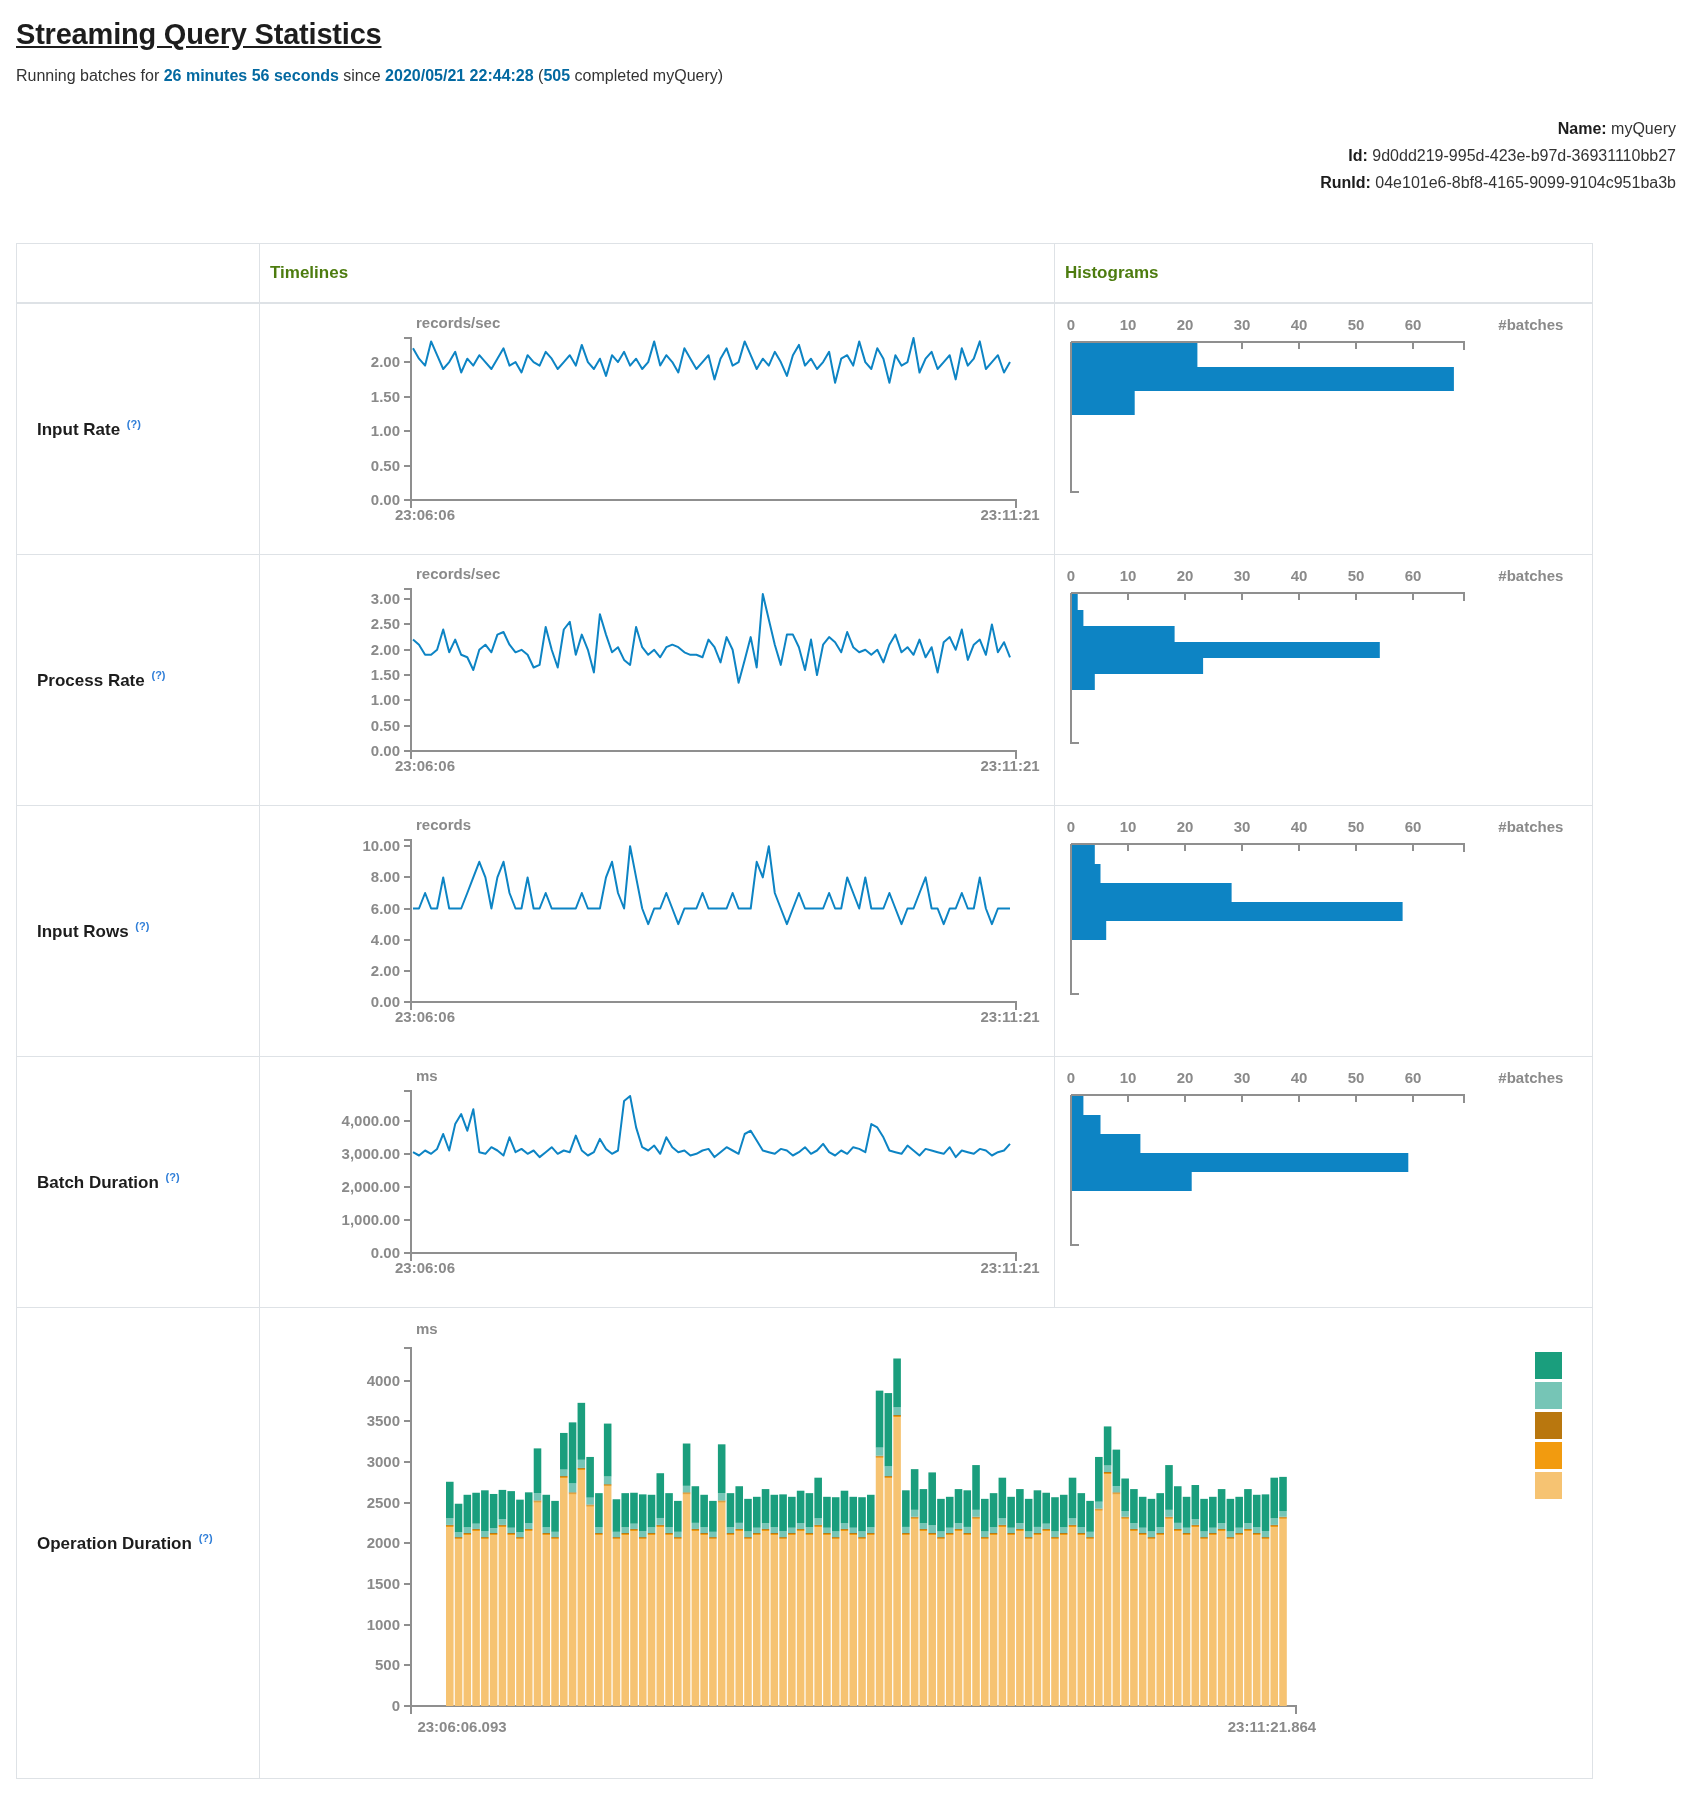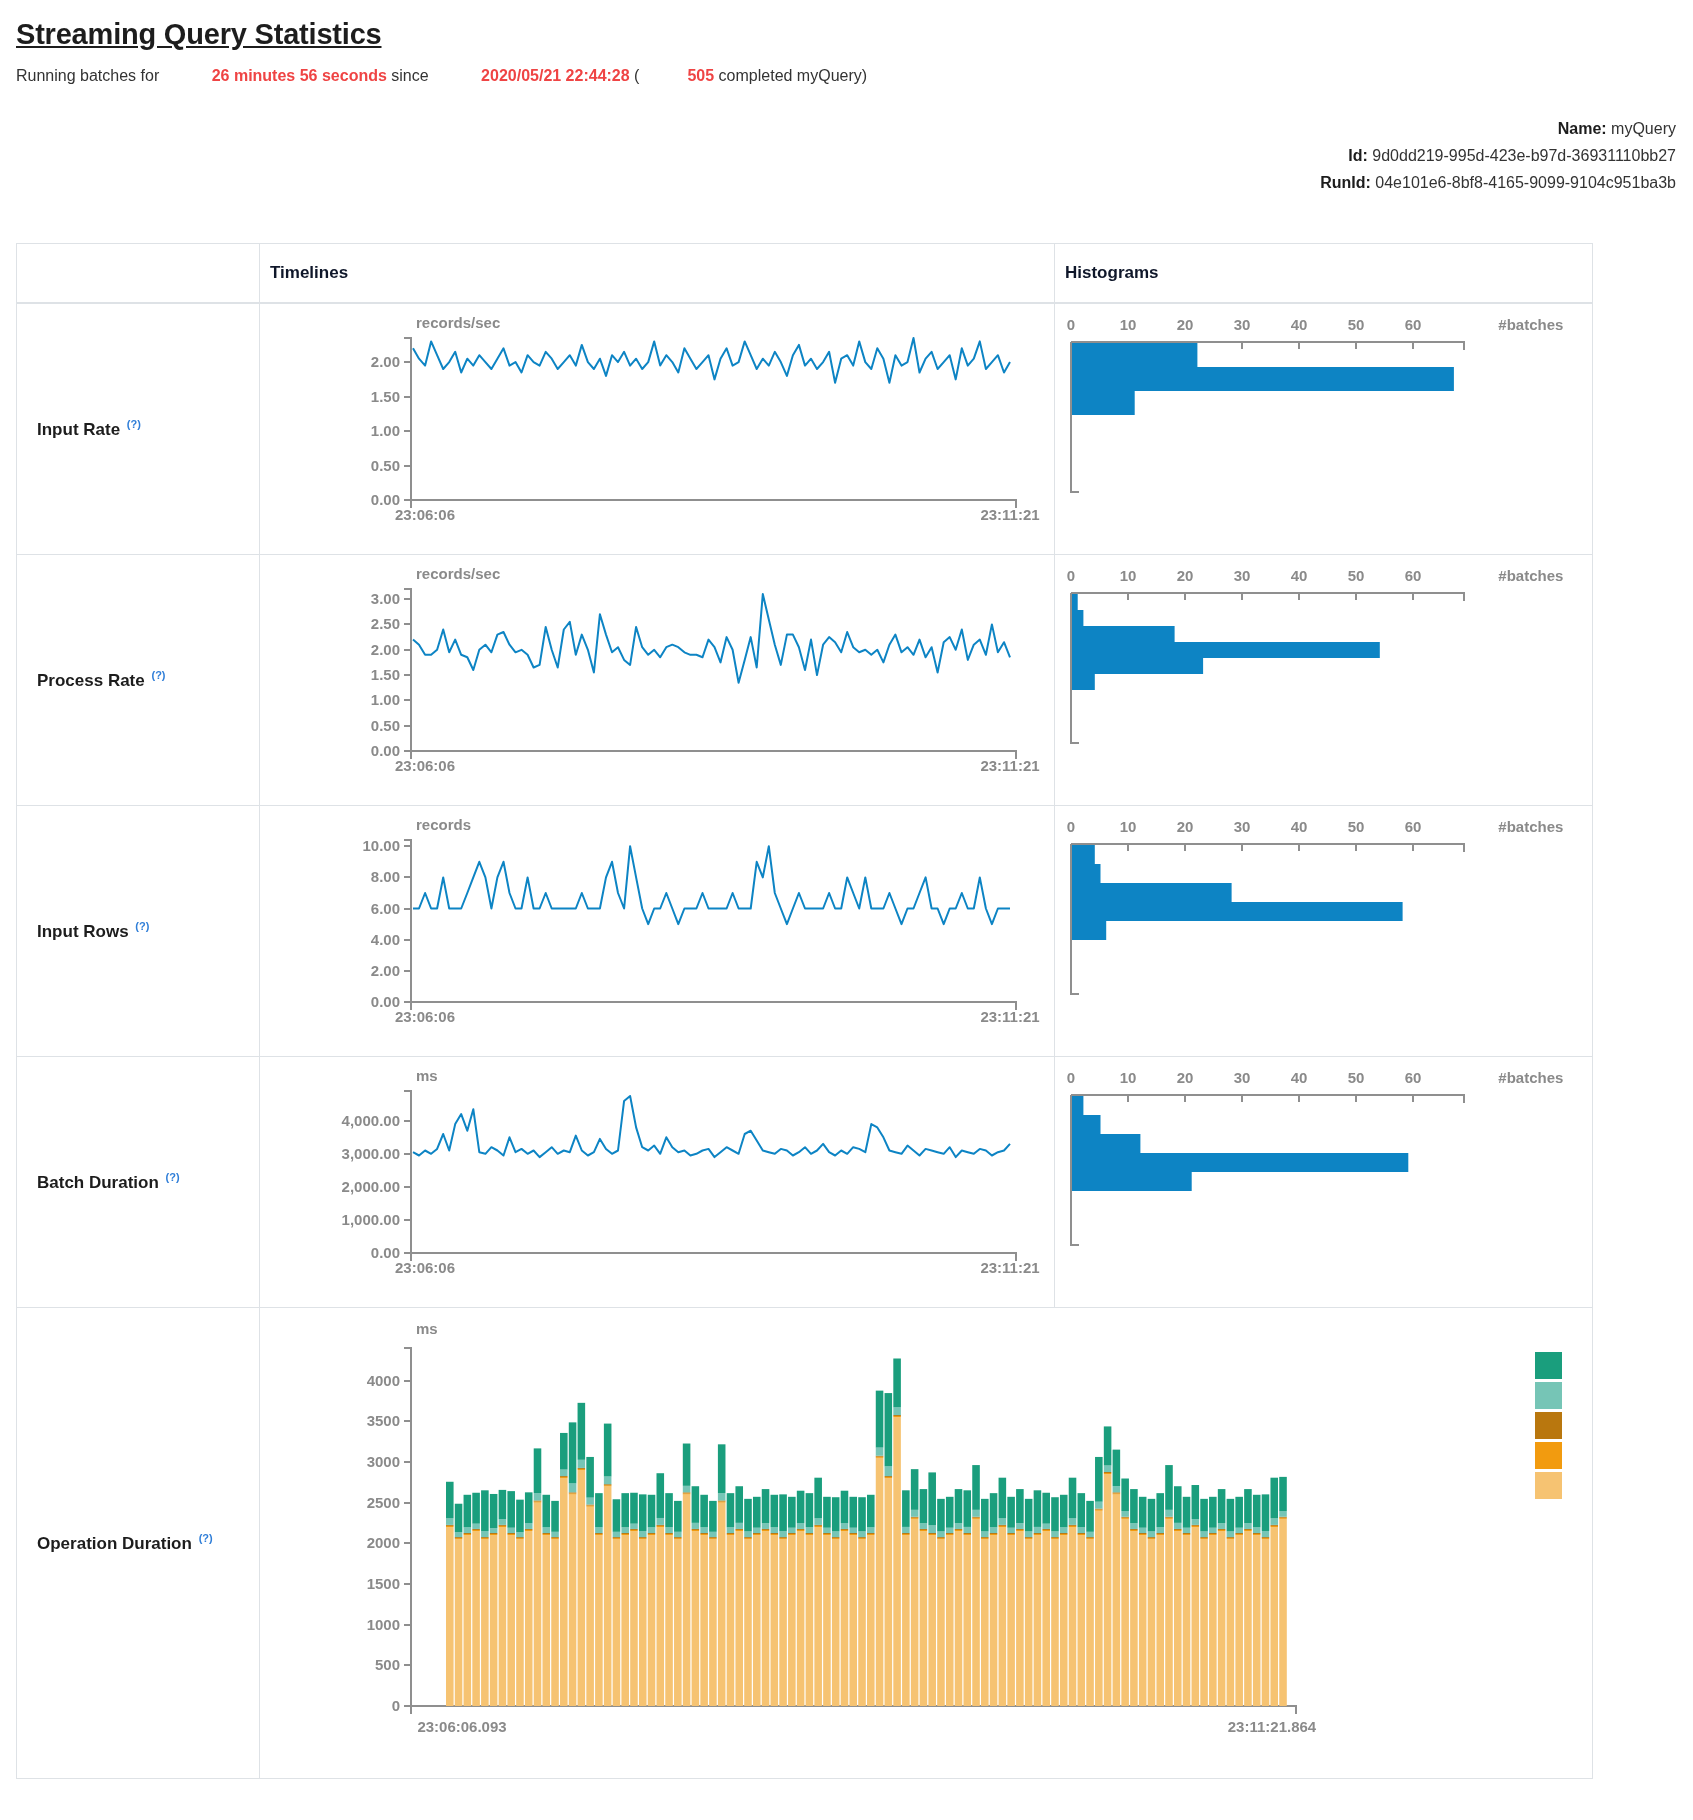--- a/index.html
+++ b/index.html
@@ -1,24 +1,24 @@
 <!DOCTYPE html>
 <html><head>
 <meta charset="utf-8">
 <style>
   html,body{margin:0;padding:0;background:#fff;color:#212529;font-family:"Liberation Sans",sans-serif;}
   body{padding:8px 16px 24px 16px;width:1660px;}
   h1{font-size:29px;font-weight:700;margin:10px 0 16px 0;color:#1d1d1d;letter-spacing:-0.2px;text-decoration:underline;}
   .subtitle{font-size:16px;margin:0 0 30px 0;color:#333;}
-  .subtitle b{color:#ef4444;margin-left:48px;}
+  .subtitle b{color:#0369a1;}
   .meta{font-size:16px;line-height:1.7;margin:0 0 46px 0;color:#333;text-align:right;}
   .meta b{color:#1d1d1d;}
   table{border-collapse:collapse;table-layout:fixed;width:1576px;}
   th,td{border:1px solid #dee2e6;}
-  thead th{border-bottom:2px solid #dee2e6;text-align:left;font-size:17px;color:#0f172a;padding:19px 10px;font-weight:700;}
+  thead th{border-bottom:2px solid #dee2e6;text-align:left;font-size:17px;color:#4d7c0f;padding:19px 10px;font-weight:700;}
   td.row-label{vertical-align:middle;padding:0 6px 0 20px;font-size:17px;font-weight:700;color:#1d1d1d;}
   a.help{color:#2f7ed8;font-size:11px;vertical-align:super;font-weight:700;text-decoration:none;cursor:pointer;margin-left:2px;}
   td.chart-cell{padding:0;vertical-align:top;font-weight:bold;}
   .r{height:250px;}
   .r5{height:470px;}
   .chart{line-height:0;}
   svg text{font-family:"Liberation Sans",sans-serif;}
   .op-wrap{position:relative;height:470px;}
   .legend{position:absolute;left:1275px;top:44px;}
   .legend .swatch{width:27px;height:27px;margin-bottom:3px;}

